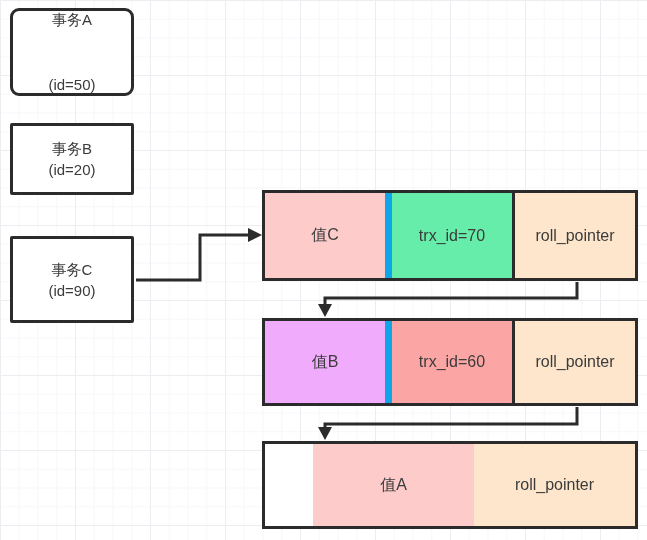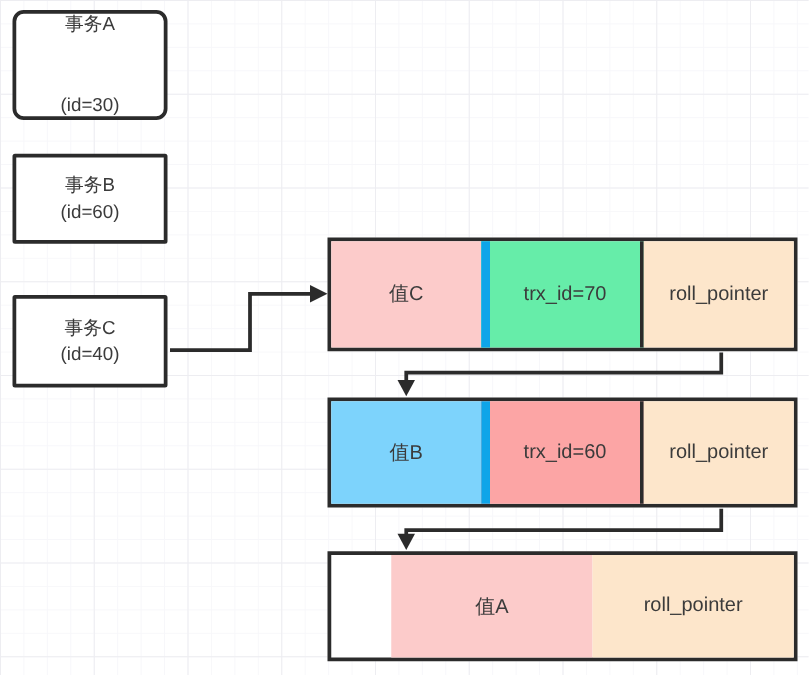--- a/index.html
+++ b/index.html
@@ -25,21 +25,21 @@
     box-sizing:border-box;
     border:3px solid #2b2b2b;
     background:#ffffff;
     display:flex;flex-direction:column;
     align-items:center;justify-content:center;
     color:#3b3b3b;font-size:15px;line-height:21px;
     text-align:center;
   }
   .txn-a{top:8px;height:88px;border-radius:9px;gap:44px;}
   .txn-b{top:123px;height:72px;border-radius:2px;}
-  .txn-c{top:236px;height:74px;border-radius:2px;justify-content:center;}
+  .txn-c{top:236px;height:87px;border-radius:2px;justify-content:center;}
   .vrow{
     position:absolute;
     left:262px;width:376px;
     box-sizing:border-box;
     border:3px solid #2b2b2b;
     display:flex;
     background:#ffffff;
   }
   .vrow-1{top:190px;height:91px;}
   .vrow-2{top:318px;height:88px;}
@@ -58,38 +58,38 @@
   svg.connectors path{fill:none;stroke:#2b2b2b;stroke-width:3;}
   svg.connectors polygon{fill:#2b2b2b;stroke:none;}
 </style>
 </head>
 <body>
 
 <div class="canvas">
 
   <div class="txn-box txn-a">
     <div>事务A</div>
-    <div>(id=30)</div>
+    <div>(id=50)</div>
   </div>
   <div class="txn-box txn-b">
     <div>事务B</div>
-    <div>(id=60)</div>
+    <div>(id=20)</div>
   </div>
   <div class="txn-box txn-c">
     <div>事务C</div>
-    <div>(id=40)</div>
+    <div>(id=90)</div>
   </div>
 
   <div class="vrow vrow-1">
     <div class="cell" style="background-color: rgb(252, 203, 202);">值C</div>
     <div class="cell cell-mid" style="background-color: rgb(102, 237, 169);">trx_id=70</div>
     <div class="cell" style="background-color: rgb(253, 230, 203);">roll_pointer</div>
   </div>
   <div class="vrow vrow-2">
-    <div class="cell" style="background-color: #7dd3fc;">值B</div>
+    <div class="cell" style="background-color: #f0abfc;">值B</div>
     <div class="cell cell-mid" style="background-color: #fca5a5;">trx_id=60</div>
     <div class="cell" style="background-color: rgb(253, 230, 203);">roll_pointer</div>
   </div>
   <div class="vrow vrow-3">
     <div class="cell" style="background-color: rgb(252, 203, 202);">值A</div>
     <div class="cell" style="background-color: rgb(253, 230, 203);">roll_pointer</div>
   </div>
 
   <svg class="connectors" width="647" height="540" viewBox="0 0 647 540">
     <g>

